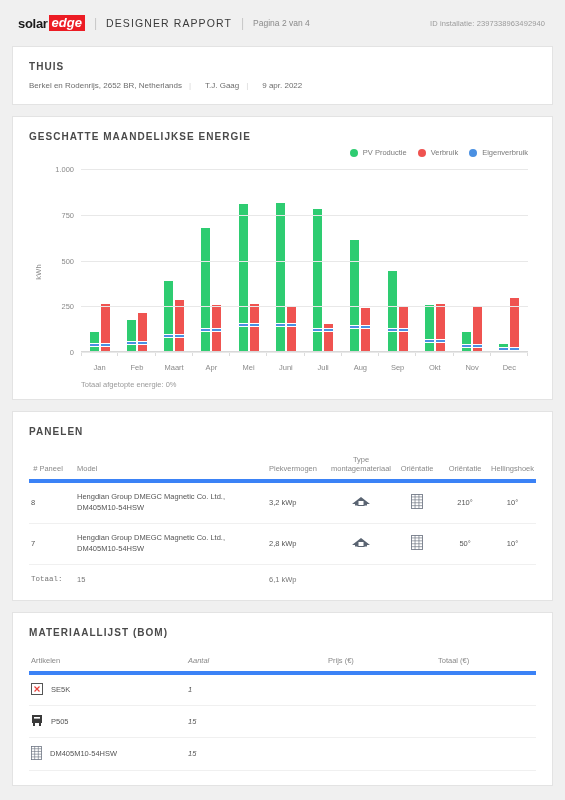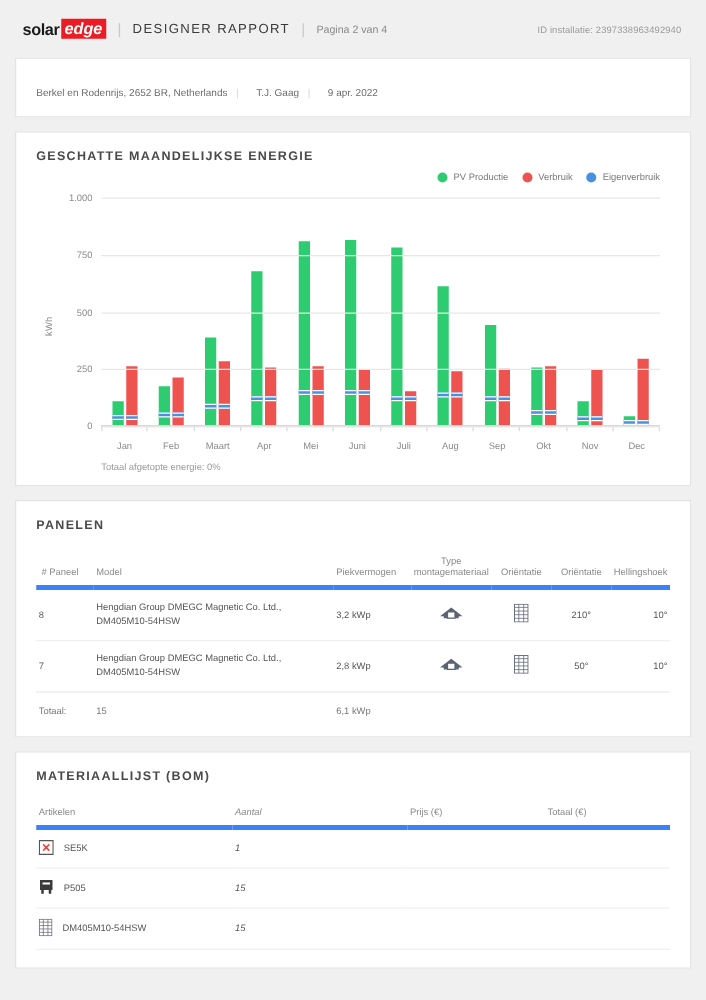--- a/index.html
+++ b/index.html
@@ -134,26 +134,26 @@
   .panel-table td {
     font-size: 7.5px; color: #555555;
     padding: 9px 2px; border-bottom: 1px solid #f0f0f0;
     vertical-align: middle;
   }
   .c-num { width: 46px; padding-right: 10px !important; }
   .c-model { text-align: left; line-height: 1.45; }
   .c-peak { text-align: left; width: 62px; }
   .c-ic { text-align: center; width: 56px; }
   .c-or { text-align: center; width: 48px; }
-  .c-tilt { text-align: right; width: 40px; }
+  .c-tilt { text-align: center; width: 40px; }
   .totals td {
     font-size: 7.5px; color: #777777; padding: 10px 2px 2px 2px;
     border: none;
   }
-  .totals .lbl { text-align: left; }
+  .totals .lbl { text-align: left; font-family: Liberation Mono, monospace; }
 
   
   .bom-table { margin-top: 14px; }
   .bom-table td {
     font-size: 7.5px; color: #555555;
     padding: 8px 2px; border-bottom: 1px solid #f0f0f0;
   }
   .bom-item { display: flex; align-items: center; gap: 8px; }
   .bom-qty { text-align: left; width: 140px; font-style: italic; }
   .bom-price { text-align: right; width: 110px; }
@@ -173,20 +173,21 @@
         <span class="edge">edge</span>
     </div>
     <span class="hdr-sep">|</span>
     <span class="hdr-title">DESIGNER RAPPORT</span>
     <span class="hdr-sep">|</span>
     <span class="hdr-page">Pagina 2 van 4</span>
     <span class="hdr-id">ID installatie: 2397338963492940</span>
   </div>
 
   <div class="card">
+    <div class="card-title">THUIS</div>
     <div class="thuis-sub">
       <span>Berkel en Rodenrijs, 2652 BR, Netherlands</span>
       <span class="bar">|</span>
       <span>T.J. Gaag</span>
       <span class="bar">|</span>
       <span>9 apr. 2022</span>
     </div>
   </div>
 
   <div class="card chart-card">

